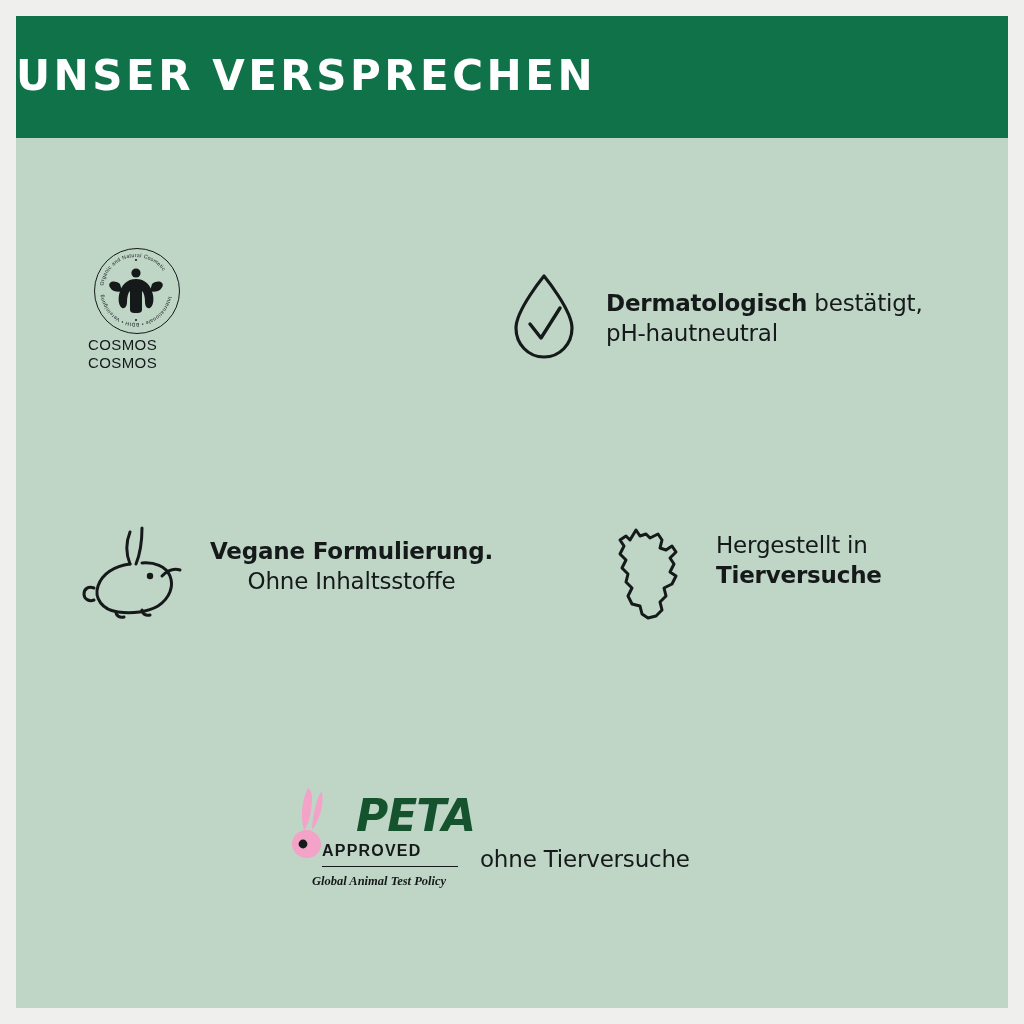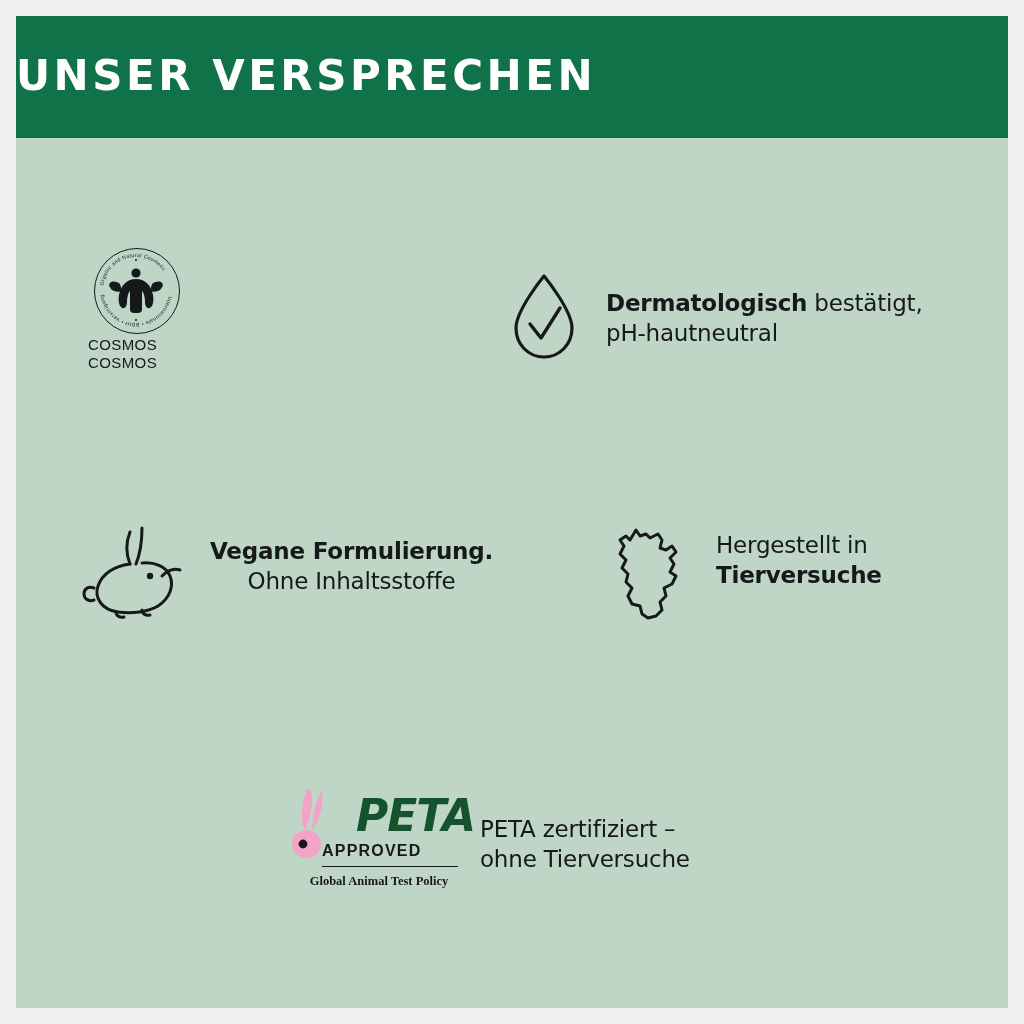--- a/index.html
+++ b/index.html
@@ -171,20 +171,21 @@
     height: 1px;
     background: #15191a;
   }
   .peta-policy {
     position: absolute;
     left: 18px;
     top: 88px;
     width: 158px;
     text-align: center;
     font-family: "Liberation Serif", serif;
+    font-style: italic;
     font-weight: bold;
     font-size: 12.5px;
     color: #15191a;
   }
 </style>
 </head>
 <body>
 
 <div id="card">
 
@@ -286,18 +287,18 @@
           </g>
           <circle cx="21" cy="58" r="4.4" fill="#15191a"></circle>
         </svg>
         <div class="peta-word">PETA</div>
         <div class="peta-approved">APPROVED</div>
         <div class="peta-rule"></div>
         <div class="peta-policy">Global Animal Test Policy</div>
       </div>
     </div>
     <div class="feature-text">
-      <span>PETA zertifiziert –</span><br>
+      <br>
       <span>ohne Tierversuche</span>
     </div>
   </div>
 
 </div>
 
 </body></html>

